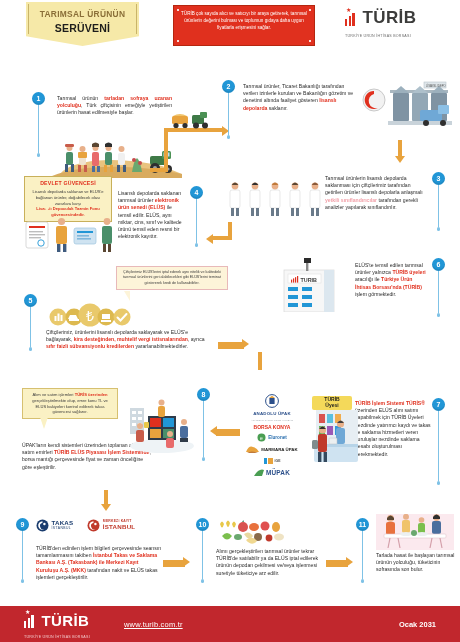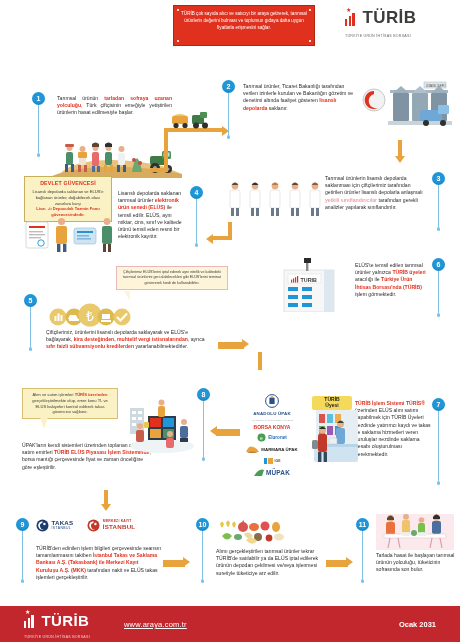--- a/index.html
+++ b/index.html
@@ -101,20 +101,24 @@
   .footer .url{ position:absolute; left:124px; top:14px; color:#fff; font-size:7.5px; letter-spacing:.2px;}
   .footer .date{ position:absolute; right:24px; top:14px; color:#fff; font-size:7.5px; font-weight:bold;}
 </style>
 </head>
 <body>
 
 <div class="page">
 
   <div class="header">
 
+    <div class="title-ribbon">
+      <div class="title-line1">TARIMSAL ÜRÜNÜN</div>
+      <div class="title-line2">SERÜVENİ</div>
+    </div>
 
     <div class="intro-box">
       <span class="dot d1"></span>
       <span class="dot d2"></span>
       <span class="dot d3"></span>
       <span class="dot d4"></span>
       <span>TÜRİB çok sayıda alıcı ve satıcıyı bir araya getirerek, tarımsal ürünlerin değerini bulması ve toplumun gıdaya daha uygun fiyatlarla erişmesini sağlar.</span>
     </div>
 
     <div class="logo-hdr">
@@ -668,17 +672,17 @@
       <span class="bars">
         <span class="star">★</span>
         <i></i>
           <i></i>
           <i></i>
           <i></i>
       </span>
       <span class="logo-word">TÜRİB</span>
       <span class="logo-sub">TÜRKİYE ÜRÜN İHTİSAS BORSASI</span>
     </div>
-    <a class="url" href="#">www.araya.com.tr</a>
+    <a class="url" href="#">www.turib.com.tr</a>
     <span class="date">Ocak 2031</span>
   </div>
 
 </div>
 
 </body></html>

